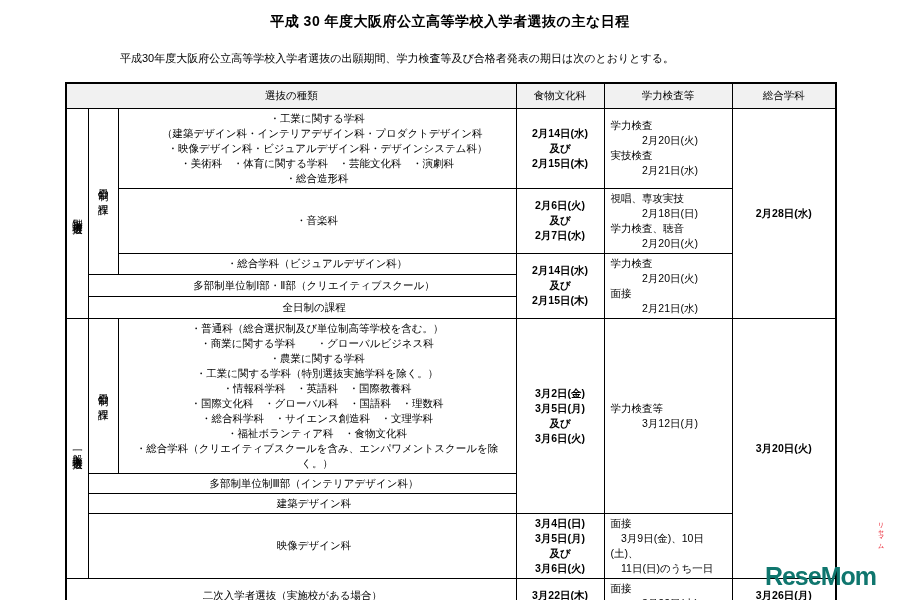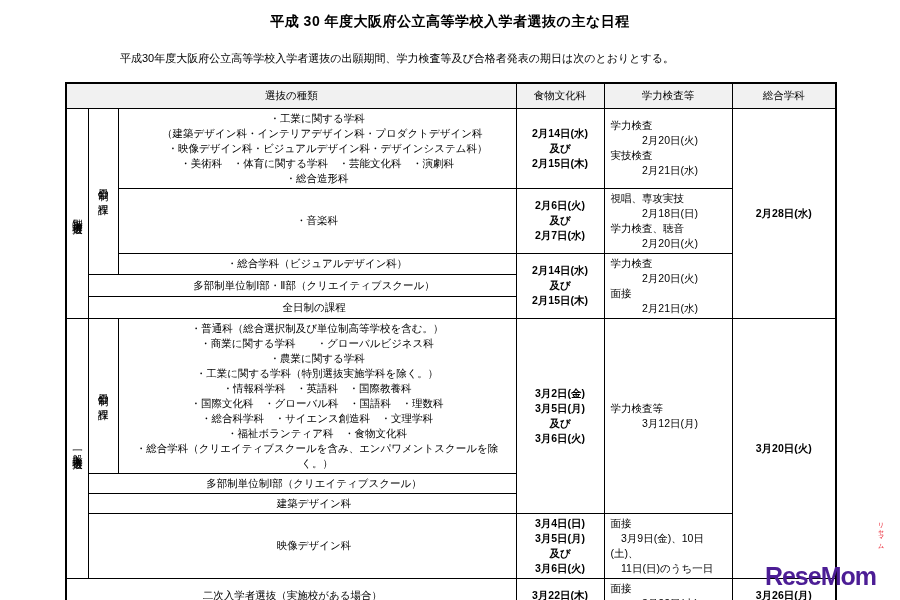--- a/index.html
+++ b/index.html
@@ -59,21 +59,21 @@
   .logo {
     position: absolute;
     right: 16px;
     bottom: 10px;
     display: flex;
     align-items: flex-start;
   }
   .logo-text {
     font-size: 25px;
     font-weight: bold;
-    color: #4c1d95;
+    color: #0f766e;
     letter-spacing: -1px;
     line-height: 28px;
     margin-top: 44px;
   }
   .logo-ruby {
     writing-mode: vertical-rl;
     text-orientation: upright;
     font-size: 6px;
     color: #e60012;
     margin-left: 2px;
@@ -174,21 +174,21 @@
       <td rowspan="3" class="app">3月2日(金)
 3月5日(月)
 及び
 3月6日(火)</td>
       <td rowspan="3" class="exam">学力検査等
 　　　3月12日(月)</td>
       <td rowspan="4" class="announce">3月20日(火)</td>
     </tr>
 
     <tr style="height:16px">
-      <td colspan="2" class="content indent">多部制単位制Ⅰ部（クリエイティブスクール）</td>
+      <td colspan="2" class="content indent">多部制単位制Ⅲ部（インテリアデザイン科）</td>
     </tr>
 
     <tr style="height:16px">
       <td colspan="2" class="content indent">建築デザイン科</td>
     </tr>
 
     <tr style="height:55px">
       <td colspan="2" class="content indent">映像デザイン科</td>
       <td class="app">3月4日(日)
 3月5日(月)

